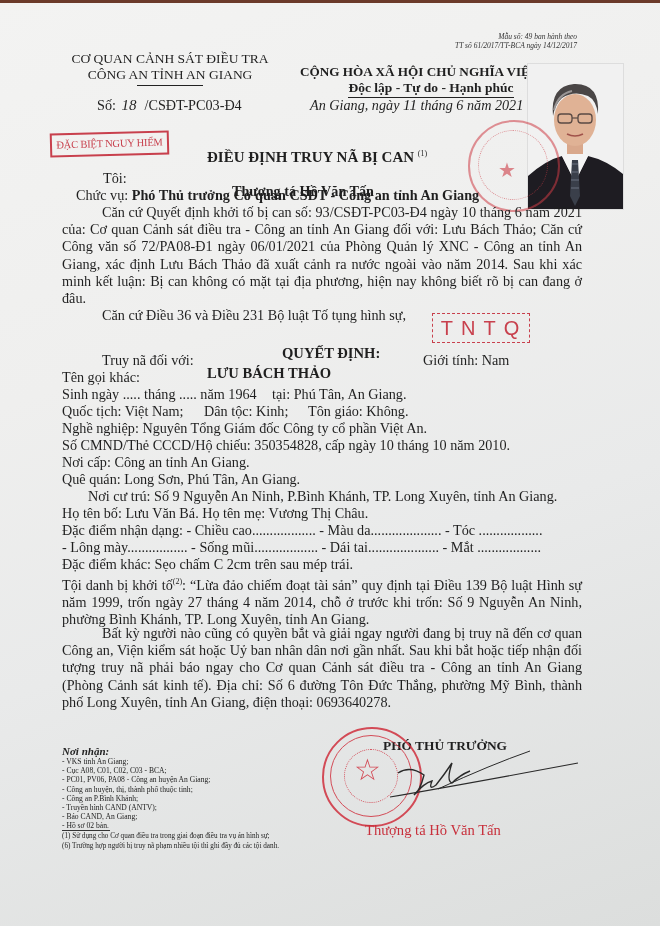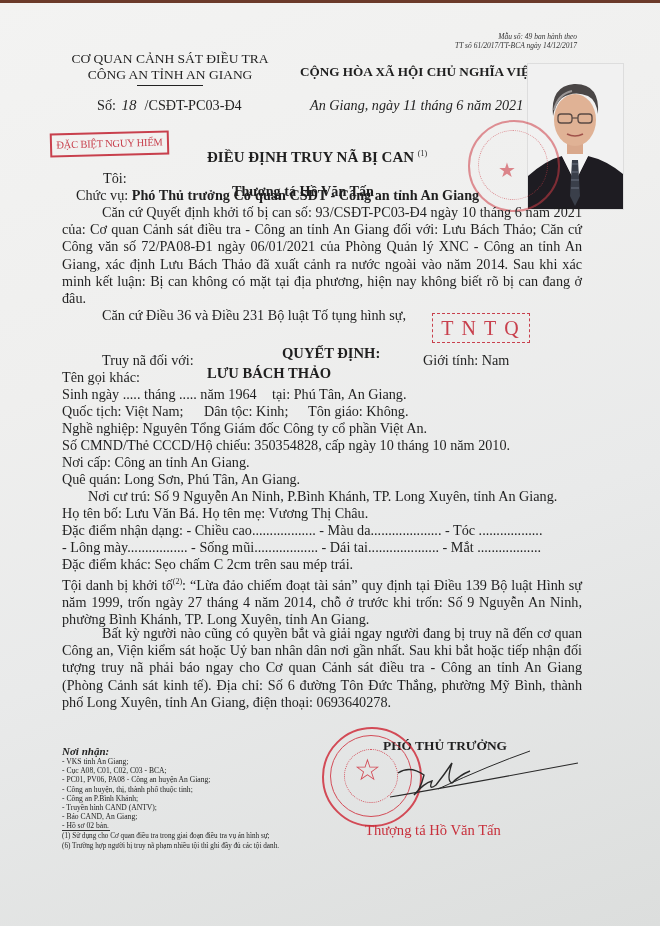--- a/index.html
+++ b/index.html
@@ -34,20 +34,23 @@
 <div class="abs hdr" style="left:70px;top:51px;width:200px;">
   <div style="display:inline-block;">
     <div style="font-size:13.5px;">CƠ QUAN CẢNH SÁT ĐIỀU TRA</div>
   </div>
   <div>CÔNG AN TỈNH AN GIANG</div>
   <div style="width:66px;margin:2px auto 0;border-top:1px solid #222;"></div>
 </div>
 
 <div class="abs hdr bold" style="left:300px;top:51px;width:262px;">
   <div style="font-size:13.2px;">CỘNG HÒA XÃ HỘI CHỦ NGHĨA VIỆT NAM</div>
+  <div style="display:inline-block;border-bottom:1px solid #222;padding-bottom:1px;">
+    <span>Độc lập - Tự do - Hạnh phúc</span>
+  </div>
 </div>
 
 <div class="abs body-txt" style="left:97px;top:97px;">
   <span>Số:</span>
   <span style="font-style:italic;font-size:15px;margin:0 8px 0 2px;">18</span><span>/CSĐT-PC03-Đ4</span>
 </div>
 
 <div class="abs body-txt" style="left:310px;top:97px;font-style:italic;">
   <span>An Giang, ngày</span>
   <span style="font-size:15px;">11</span>
@@ -98,21 +101,21 @@
 <div class="abs body-txt bold" style="left:232px;top:170px;">Thượng tá Hồ Văn Tấn</div>
 <div class="abs body-txt" style="left:76px;top:187px;">
   <span>Chức vụ:</span>
   <span class="bold">Phó Thủ trưởng Cơ quan CSĐT - Công an tỉnh An Giang</span>
 </div>
 
 <div class="para" style="top:204px;text-indent:40px;">Căn cứ Quyết định khởi tố bị can số: 93/CSĐT-PC03-Đ4 ngày 10 tháng 6 năm 2021 của: Cơ quan Cảnh sát điều tra - Công an tỉnh An Giang đối với: Lưu Bách Thảo; Căn cứ Công văn số 72/PA08-Đ1 ngày 06/01/2021 của Phòng Quản lý XNC - Công an tỉnh An Giang, xác định Lưu Bách Thảo đã xuất cảnh ra nước ngoài vào năm 2014. Sau khi xác minh kết luận: Bị can không có mặt tại địa phương, hiện nay không biết rõ bị can đang ở đâu.</div>
 <div class="para" style="top:307px;text-indent:40px;">Căn cứ Điều 36 và Điều 231 Bộ luật Tố tụng hình sự,</div>
 
 <div class="stamp-box" style="left:432px;top:313px;width:96px;height:28px;border-style:dashed;border-width:1.5px;">
-  <div style="font-size:20px;text-align:center;line-height:28px;letter-spacing:8px;padding-left:6px;font-family:Liberation Serif, serif;">TNTQ</div>
+  <div style="font-size:20px;text-align:center;line-height:28px;letter-spacing:8px;padding-left:6px;">TNTQ</div>
 </div>
 
 <div class="abs bold" style="left:282px;top:332px;font-size:14.6px;">QUYẾT ĐỊNH:</div>
 
 <div class="abs body-txt" style="left:102px;top:352px;">Truy nã đối với:</div>
 <div class="abs body-txt bold" style="left:207px;top:352px;font-size:14.6px;">LƯU BÁCH THẢO</div>
 <div class="abs body-txt" style="left:423px;top:352px;">Giới tính: Nam</div>
 
 <div class="abs body-txt" style="left:62px;top:369px;">Tên gọi khác:</div>
 <div class="abs body-txt" style="left:62px;top:386px;">Sinh ngày ..... tháng ..... năm 1964</div>

